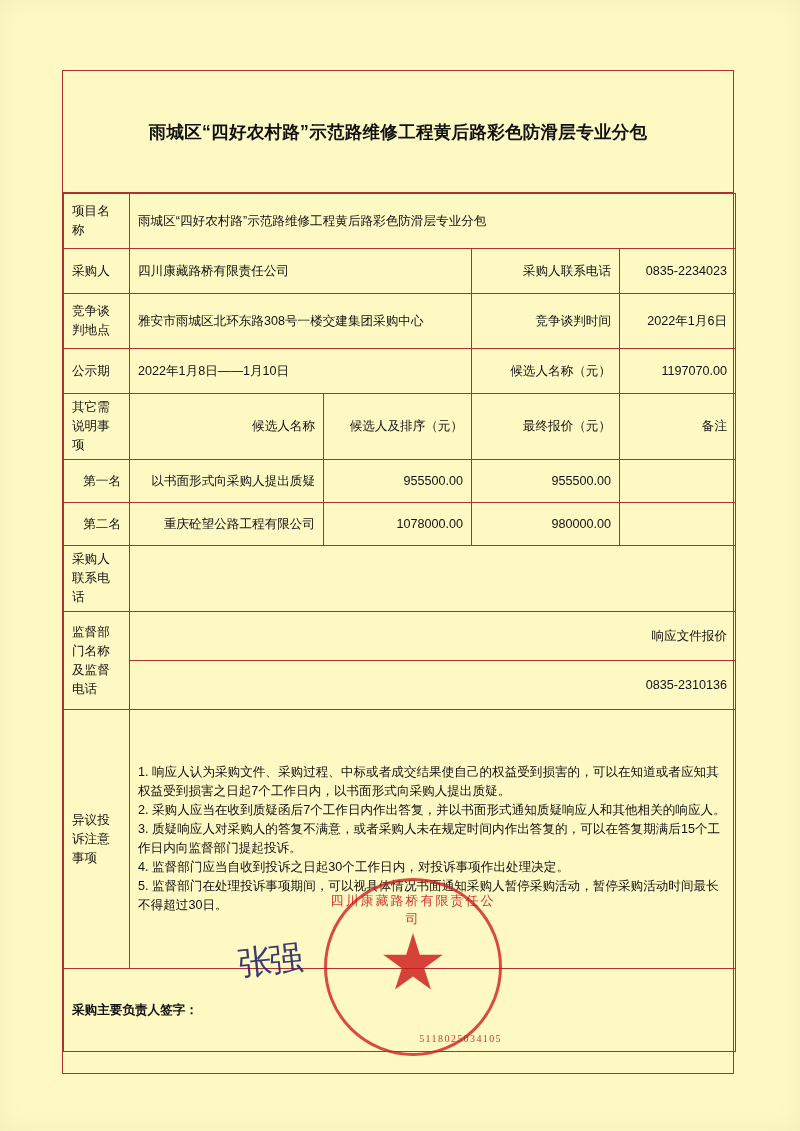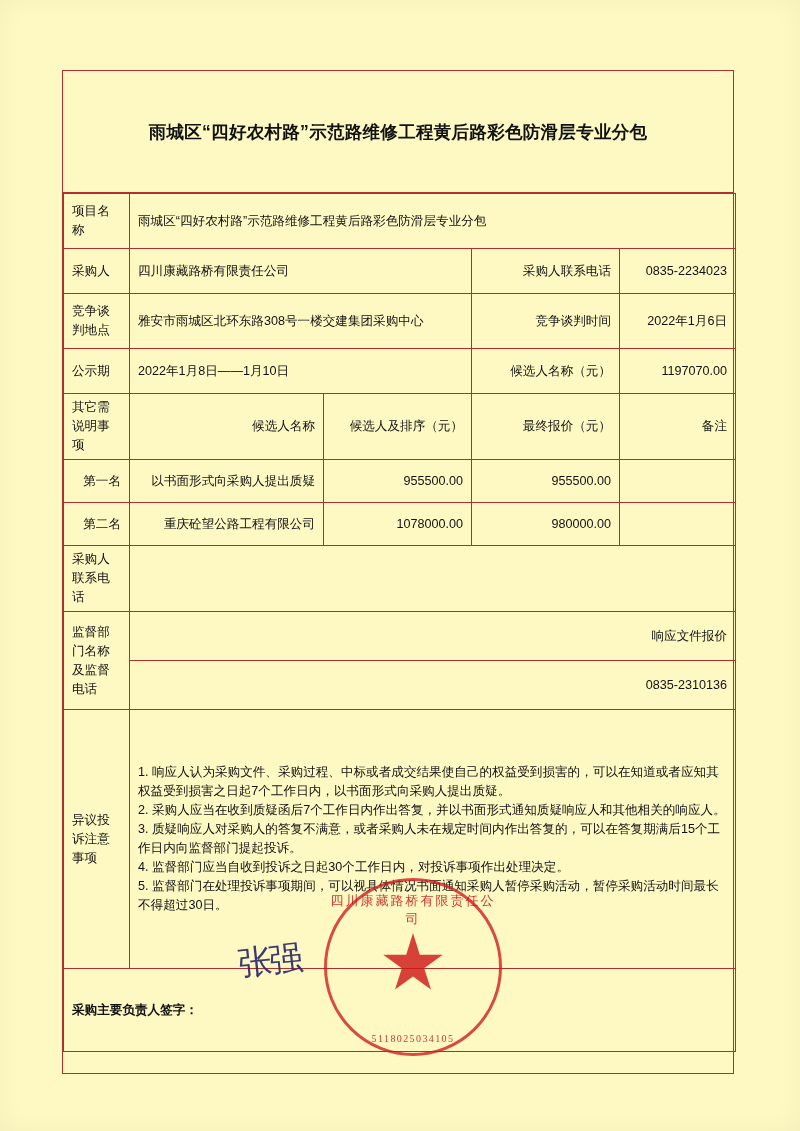--- a/index.html
+++ b/index.html
@@ -135,20 +135,21 @@
   }
   .seal-text-top {
     top: 14px;
     font-size: 13px;
     letter-spacing: 2px;
   }
   .seal-text-bottom {
     bottom: 12px;
     font-size: 10px;
     letter-spacing: 1.4px;
+    text-align: right;
   }
   .signature {
     position: absolute;
     left: 238px;
     top: 938px;
     font-family: "Liberation Serif", serif;
     font-size: 34px;
     color: #2b2b6b;
     transform: rotate(-6deg);
     letter-spacing: -3px;

